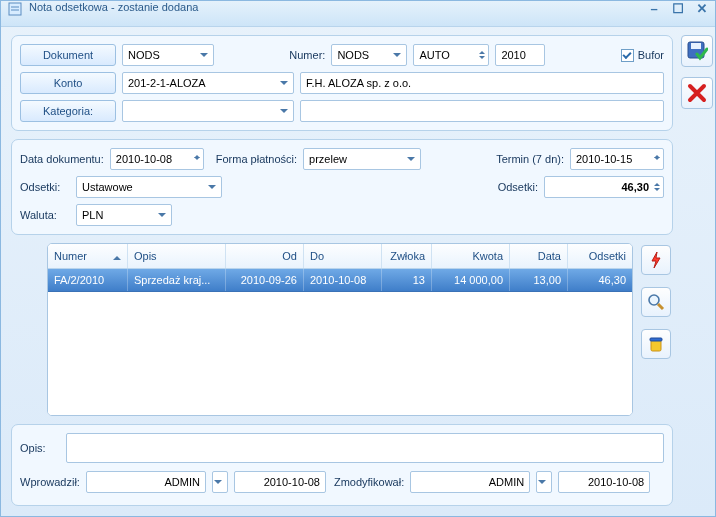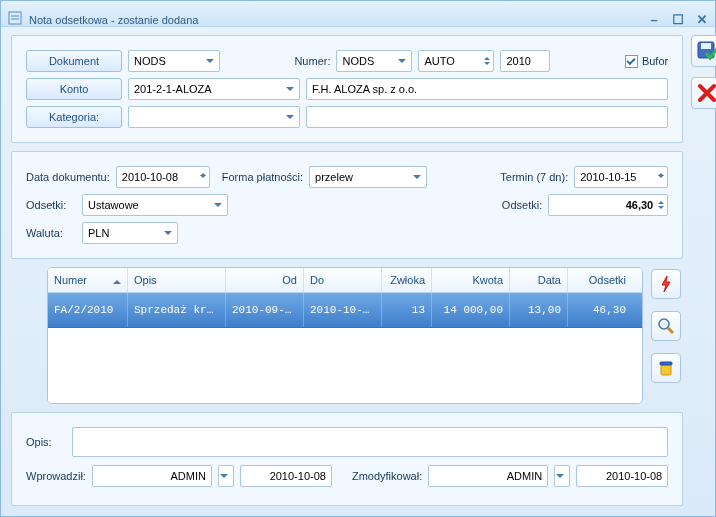--- a/index.html
+++ b/index.html
@@ -1,46 +1,46 @@
 <!DOCTYPE html>
 <html><head>
 <meta charset="utf-8">
 <style>
   * { box-sizing: border-box; font-family: Tahoma, Arial, sans-serif; font-size: 11px; }
   body { margin: 0; padding: 0; background: #fff; }
   .window { width: 716px; height: 517px; background: linear-gradient(#e8f2fb,#dbeaf9); border: 1px solid #8bb8e0; display: flex; flex-direction: column; }
-  .titlebar { height: 26px; background: linear-gradient(#e5f1fb,#cde5f8); display: flex; align-items: flex-end; padding: 0 6px; color: #2a5a8a; border-bottom: 1px solid #b8d4ec; }
+  .titlebar { height: 26px; background: linear-gradient(#e5f1fb,#cde5f8); display: flex; align-items: flex-start; padding: 0 6px; color: #2a5a8a; border-bottom: 1px solid #b8d4ec; }
   .titlebar svg { margin-right: 6px; }
   .title-text { flex: 1; }
   .win-btns { display: flex; gap: 10px; }
   .win-btn { width: 14px; height: 14px; display: flex; align-items: center; justify-content: center; color: #3a74aa; cursor: pointer; font-size: 13px; font-weight: bold; }
   .body { flex: 1; padding: 8px 10px 10px 10px; display: flex; gap: 8px; }
   .main { flex: 1; display: flex; flex-direction: column; gap: 8px; }
   .rightcol { width: 36px; display: flex; flex-direction: column; gap: 10px; align-items: center; }
-  .panel { background: #f1f8ff; border: 1px solid #b6d2ea; border-radius: 2px; padding: 14px; }
+  .panel { background: #f1f8ff; border: 1px solid #b6d2ea; border-radius: 7px; padding: 8px; }
   .row { display: flex; align-items: center; gap: 6px; margin-bottom: 6px; }
   .row:last-child { margin-bottom: 0; }
   .hdrbtn { width: 96px; height: 22px; background: linear-gradient(#f4faff,#d9eafe); border: 1px solid #9cc0e2; border-radius: 3px; color: #1f4f85; text-align: center; line-height: 20px; cursor: pointer; }
   .combo, .textin, .spin { height: 22px; background: #fff; border: 1px solid #a8c6e2; border-radius: 2px; padding: 0 5px; display: flex; align-items: center; position: relative; }
   .combo { padding-right: 18px; }
   .combo::after { content: ""; position: absolute; right: 5px; top: 50%; margin-top: -2px; border: 4px solid transparent; border-top-color: #4a78a8; }
   .spin { padding-right: 14px; }
   .spin::before, .spin::after { content: ""; position: absolute; right: 3px; border: 3px solid transparent; }
   .spin::before { top: 3px; border-bottom-color: #4a78a8; }
   .spin::after { bottom: 3px; border-top-color: #4a78a8; }
   .lbl { color: #16365c; white-space: nowrap; }
   .chk { display: flex; align-items: center; gap: 4px; color: #16365c; }
   .chkbox { width: 13px; height: 13px; border: 1px solid #6f9fc8; background: #fff; display: flex; align-items: center; justify-content: center; }
   .chkbox.checked::after { content: ""; width: 6px; height: 3px; border-left: 2px solid #2a6aaa; border-bottom: 2px solid #2a6aaa; transform: rotate(-45deg); margin-top: -2px; }
   .grid { flex: 1; background: #fff; border: 1px solid #a8c6e2; border-radius: 5px; display: flex; flex-direction: column; overflow: hidden; margin-left: 36px; }
   .ghdr { display: flex; background: linear-gradient(#fdfeff,#e9f3fd); border-bottom: 1px solid #b9d4ec; }
   .gh { padding: 6px 6px; color: #1f4f85; border-right: 1px solid #cfe2f3; position: relative; }
   .gh.sort::after { content: ""; position: absolute; right: 6px; top: 50%; margin-top: -2px; border: 4px solid transparent; border-bottom-color: #4a78a8; transform: translateY(-2px);}
   .grow { display: flex; color: #fff; background: linear-gradient(#6fa9e6,#3f7ec9); border-bottom: 1px solid #3a72b6;}
-  .gc { padding: 11px 6px; border-right: 1px solid rgba(255,255,255,0.25); white-space: nowrap; overflow: hidden; text-overflow: ellipsis; font-family: Liberation Mono, monospace; }
+  .gc { padding: 5px 6px; border-right: 1px solid rgba(255,255,255,0.25); white-space: nowrap; overflow: hidden; text-overflow: ellipsis; }
   .c-num { width: 80px; }
   .c-opis { width: 98px; }
   .c-od { width: 78px; text-align: right; }
   .c-do { width: 78px; text-align: left; }
   .c-zw { width: 50px; text-align: right; }
   .c-kw { width: 78px; text-align: right; }
   .c-st { width: 58px; text-align: right; }
   .c-ods { width: 64px; text-align: right; border-right: none; }
   .gbody { flex: 1; background: #fff; }
   .sidebtn { width: 30px; height: 30px; border: 1px solid #a8c6e2; border-radius: 4px; background: linear-gradient(#fefefe,#e8f2fd); display: flex; align-items: center; justify-content: center; cursor: pointer; }
@@ -202,21 +202,21 @@
         </div>
         <div class="row" style="margin-top:8px">
           <span class="lbl">Wprowadził:</span>
           <div class="textin" style="width:120px">
               <span class="ralign">ADMIN</span>
             </div>
           <div class="combo" style="width:16px;padding:0"></div>
           <div class="textin" style="width:92px">
               <span class="ralign">2010-10-08</span>
             </div>
-          <span class="lbl" style="margin-left:14px">Zmodyfikował:</span>
+          <span class="lbl" style="margin-left:2px">Zmodyfikował:</span>
           <div class="textin" style="width:120px">
               <span class="ralign">ADMIN</span>
             </div>
           <div class="combo" style="width:16px;padding:0"></div>
           <div class="textin" style="width:92px">
               <span class="ralign">2010-10-08</span>
             </div>
         </div>
       </div>
 

